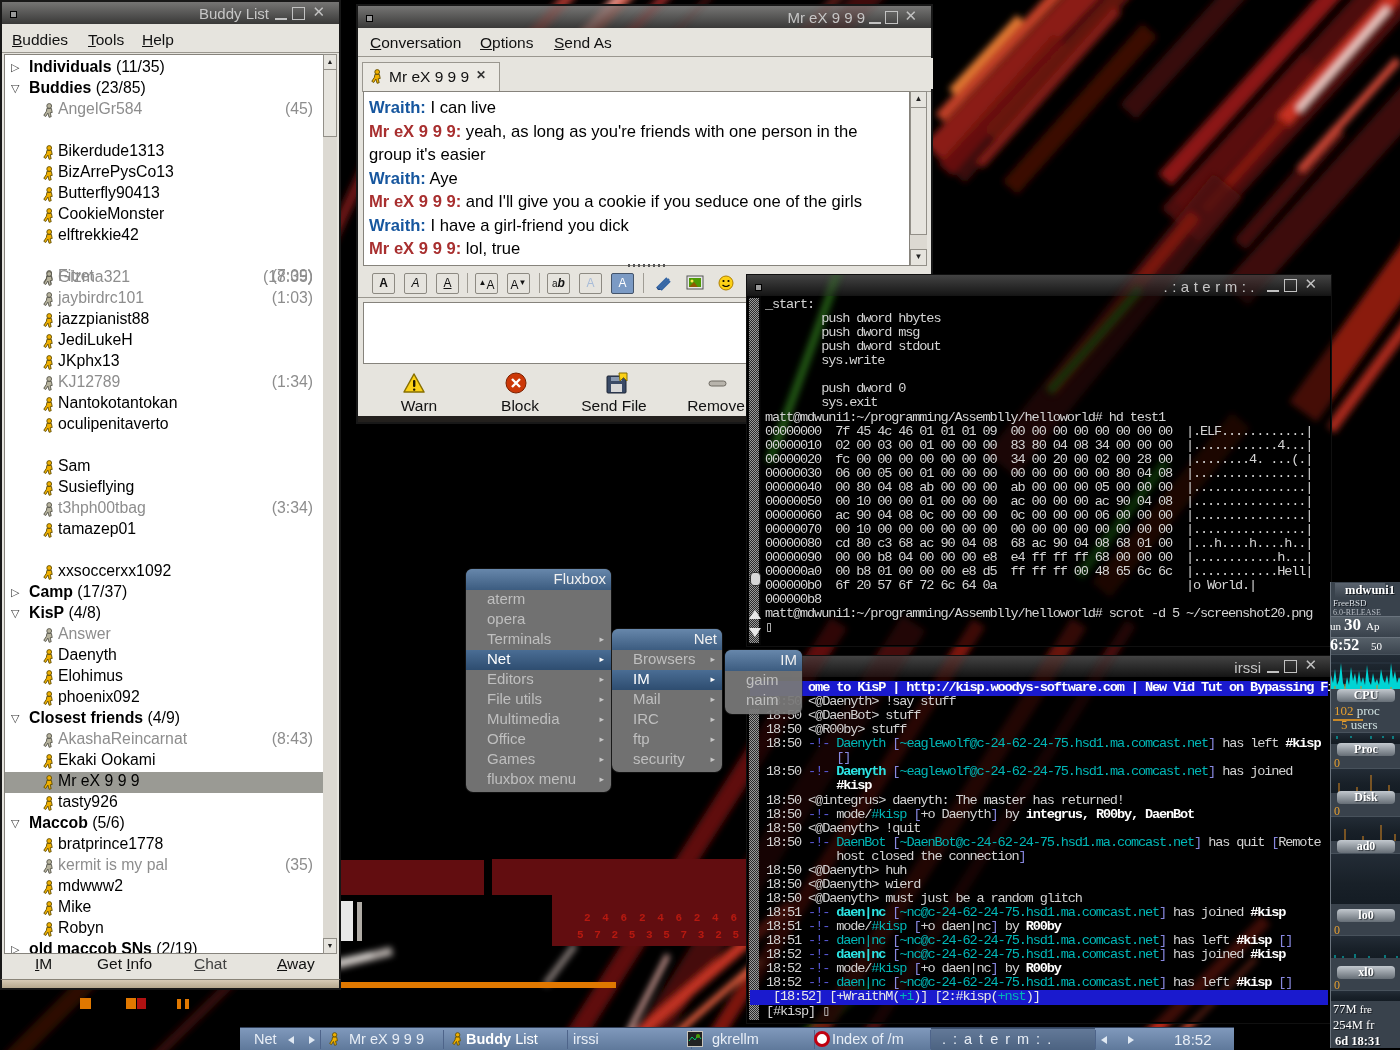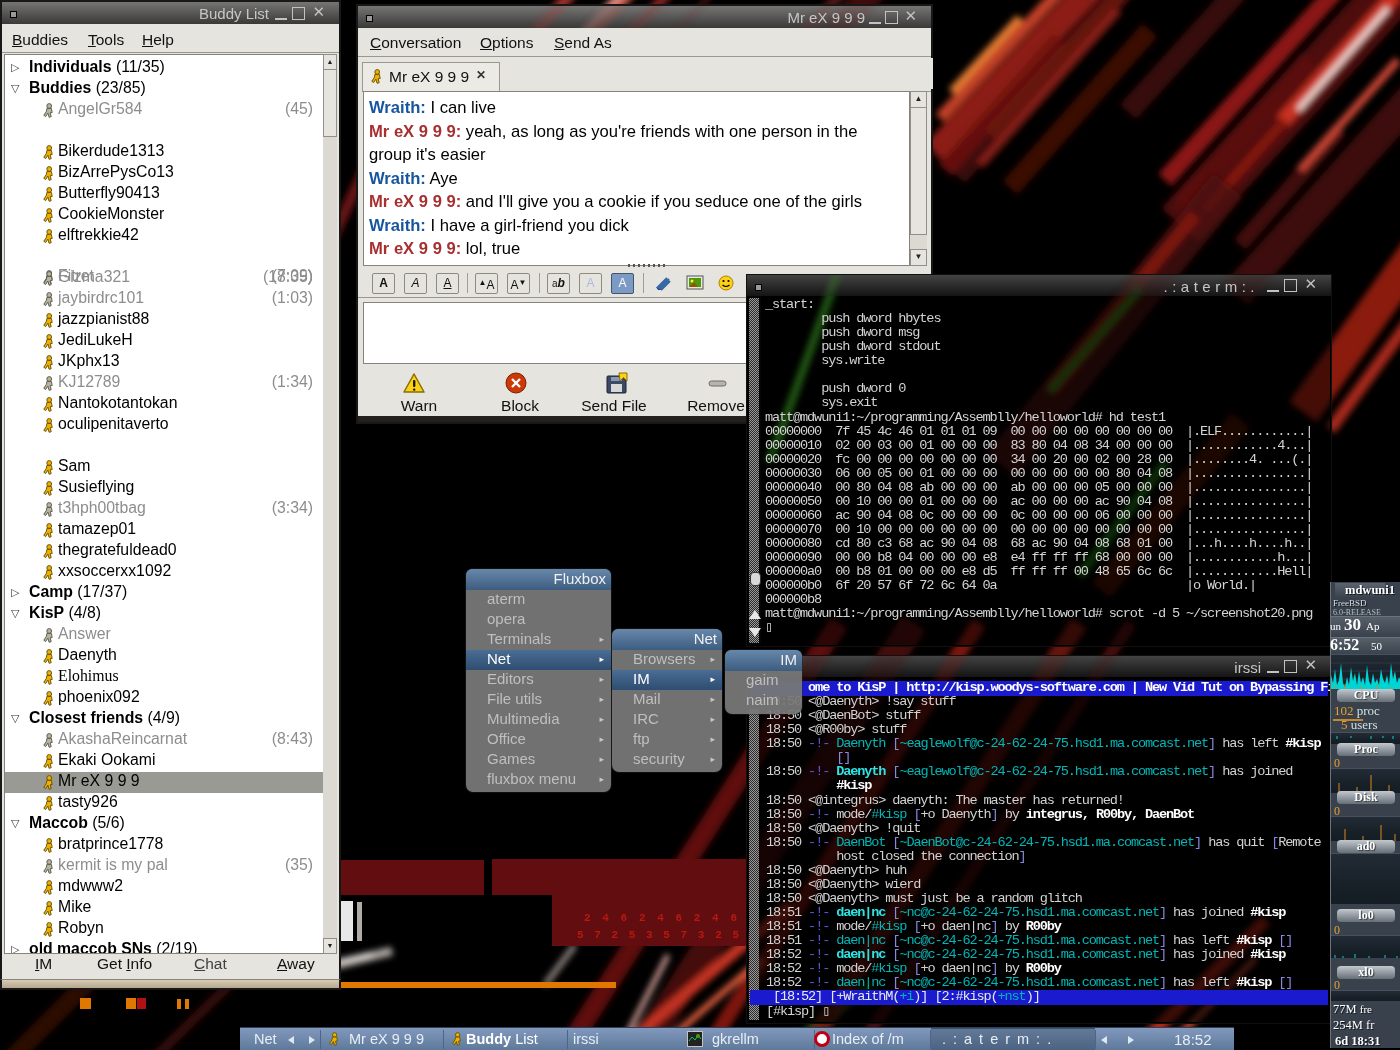--- a/index.html
+++ b/index.html
@@ -409,27 +409,20 @@
           <span class="bnm-a">t3hph00tbag</span>
           <span class="btime">(3:34)</span>
         </div>
 <div class="brow" style="top:465px;">
           <svg class="bi" width="13" height="16" viewBox="0 0 13 16">
             <circle cx="7.2" cy="3" r="2.4" fill="#f0b000" stroke="#604c00" stroke-width=".9"></circle>
             <path d="M4.9 5.4 L9.4 5.4 L10.2 9.5 L8.2 9.7 L9.2 13.7 L7.1 14.3 L5.9 10.1 L3.7 13.5 L1.8 12.3 L4.4 8.3 Z" fill="#f0b000" stroke="#604c00" stroke-width=".9"></path>
           </svg>
           <span class="bnm">tamazep01</span>
         </div>
-<div class="brow" style="top:486px;">
-          <svg class="bi" width="13" height="16" viewBox="0 0 13 16">
-            <circle cx="7.2" cy="3" r="2.4" fill="#f0b000" stroke="#604c00" stroke-width=".9"></circle>
-            <path d="M4.9 5.4 L9.4 5.4 L10.2 9.5 L8.2 9.7 L9.2 13.7 L7.1 14.3 L5.9 10.1 L3.7 13.5 L1.8 12.3 L4.4 8.3 Z" fill="#f0b000" stroke="#604c00" stroke-width=".9"></path>
-          </svg>
-          <span class="bnm">thegratefuldead0</span>
-        </div>
 <div class="brow" style="top:507px;">
           <svg class="bi" width="13" height="16" viewBox="0 0 13 16">
             <circle cx="7.2" cy="3" r="2.4" fill="#f0b000" stroke="#604c00" stroke-width=".9"></circle>
             <path d="M4.9 5.4 L9.4 5.4 L10.2 9.5 L8.2 9.7 L9.2 13.7 L7.1 14.3 L5.9 10.1 L3.7 13.5 L1.8 12.3 L4.4 8.3 Z" fill="#f0b000" stroke="#604c00" stroke-width=".9"></path>
           </svg>
           <span class="bnm">xxsoccerxx1092</span>
         </div>
 <div class="brow" style="top:528px">
           <span class="btri">▷</span>
           <span class="bgl"><b>Camp</b> (17/37)</span>
@@ -445,21 +438,21 @@
           </svg>
           <span class="bnm-a">Answer</span>
         </div>
 <div class="brow" style="top:591px;">
           <svg class="bi" width="13" height="16" viewBox="0 0 13 16">
             <circle cx="7.2" cy="3" r="2.4" fill="#f0b000" stroke="#604c00" stroke-width=".9"></circle>
             <path d="M4.9 5.4 L9.4 5.4 L10.2 9.5 L8.2 9.7 L9.2 13.7 L7.1 14.3 L5.9 10.1 L3.7 13.5 L1.8 12.3 L4.4 8.3 Z" fill="#f0b000" stroke="#604c00" stroke-width=".9"></path>
           </svg>
           <span class="bnm">Daenyth</span>
         </div>
-<div class="brow" style="top:612px;font-family:Liberation Serif, serif;">
+<div class="brow" style="top:612px;">
           <svg class="bi" width="13" height="16" viewBox="0 0 13 16">
             <circle cx="7.2" cy="3" r="2.4" fill="#f0b000" stroke="#604c00" stroke-width=".9"></circle>
             <path d="M4.9 5.4 L9.4 5.4 L10.2 9.5 L8.2 9.7 L9.2 13.7 L7.1 14.3 L5.9 10.1 L3.7 13.5 L1.8 12.3 L4.4 8.3 Z" fill="#f0b000" stroke="#604c00" stroke-width=".9"></path>
           </svg>
           <span class="bnm">Elohimus</span>
         </div>
 <div class="brow" style="top:633px;">
           <svg class="bi" width="13" height="16" viewBox="0 0 13 16">
             <circle cx="7.2" cy="3" r="2.4" fill="#f0b000" stroke="#604c00" stroke-width=".9"></circle>
             <path d="M4.9 5.4 L9.4 5.4 L10.2 9.5 L8.2 9.7 L9.2 13.7 L7.1 14.3 L5.9 10.1 L3.7 13.5 L1.8 12.3 L4.4 8.3 Z" fill="#f0b000" stroke="#604c00" stroke-width=".9"></path>

